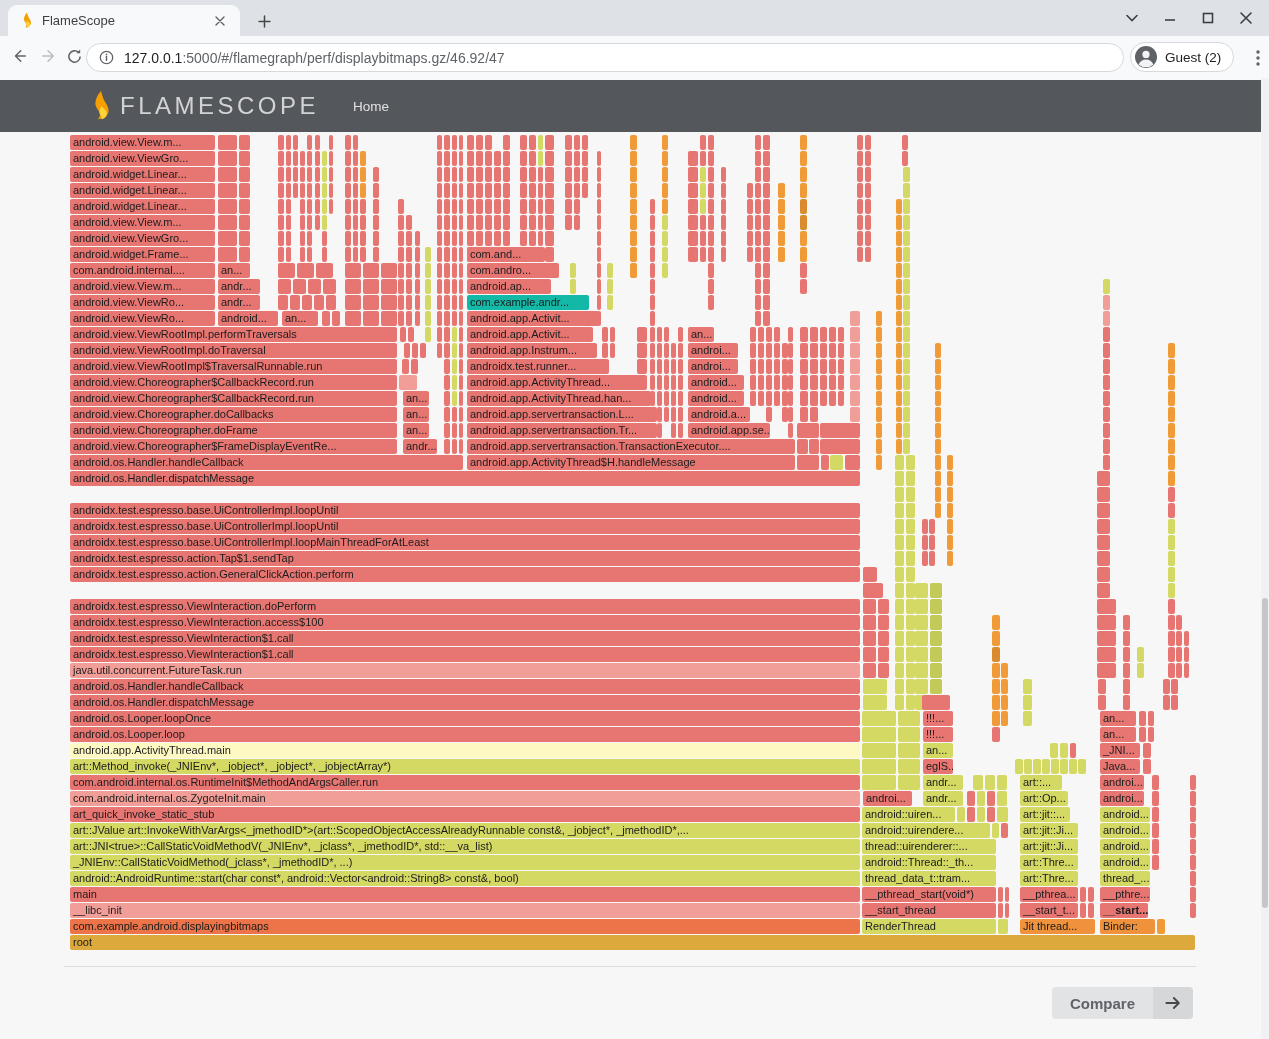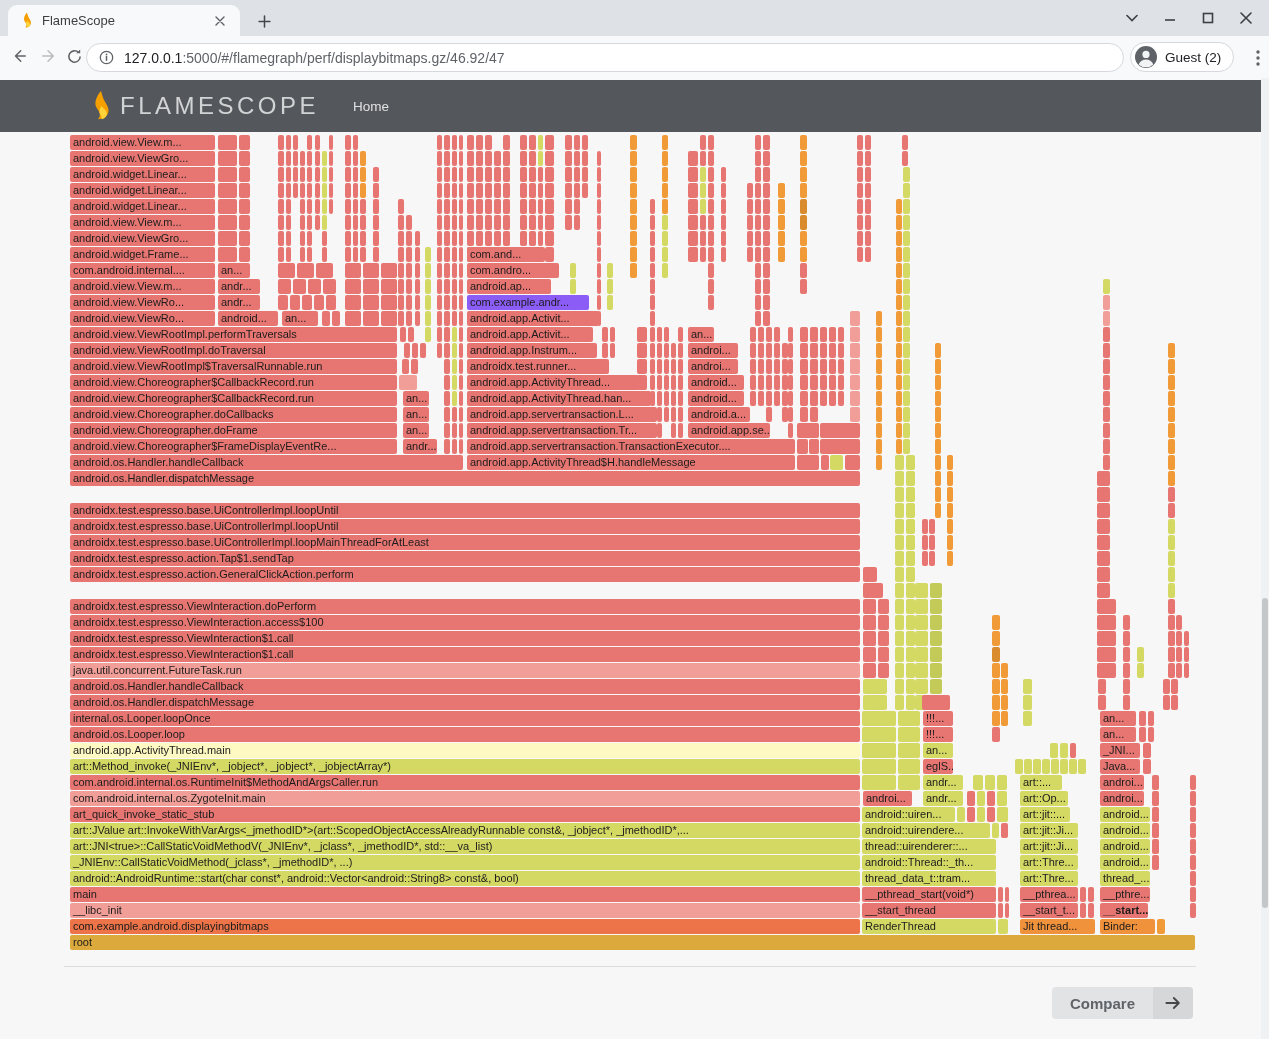--- a/index.html
+++ b/index.html
@@ -934,21 +934,21 @@
     <div class="blk lbl" style="left: 70px; top: 535px; width: 790px; height: 15px; background: rgb(231, 118, 114);">androidx.test.espresso.base.UiControllerImpl.loopMainThreadForAtLeast</div>
     <div class="blk lbl" style="left: 70px; top: 551px; width: 790px; height: 15px; background: rgb(231, 118, 114);">androidx.test.espresso.action.Tap$1.sendTap</div>
     <div class="blk lbl" style="left: 70px; top: 567px; width: 790px; height: 15px; background: rgb(231, 118, 114);">androidx.test.espresso.action.GeneralClickAction.perform</div>
     <div class="blk lbl" style="left: 70px; top: 599px; width: 790px; height: 15px; background: rgb(231, 118, 114);">androidx.test.espresso.ViewInteraction.doPerform</div>
     <div class="blk lbl" style="left: 70px; top: 615px; width: 790px; height: 15px; background: rgb(231, 118, 114);">androidx.test.espresso.ViewInteraction.access$100</div>
     <div class="blk lbl" style="left: 70px; top: 631px; width: 790px; height: 15px; background: rgb(231, 118, 114);">androidx.test.espresso.ViewInteraction$1.call</div>
     <div class="blk lbl" style="left: 70px; top: 647px; width: 790px; height: 15px; background: rgb(231, 118, 114);">androidx.test.espresso.ViewInteraction$1.call</div>
     <div class="blk lbl" style="left: 70px; top: 663px; width: 790px; height: 15px; background: rgb(242, 158, 152);">java.util.concurrent.FutureTask.run</div>
     <div class="blk lbl" style="left: 70px; top: 679px; width: 790px; height: 15px; background: rgb(231, 118, 114);">android.os.Handler.handleCallback</div>
     <div class="blk lbl" style="left: 70px; top: 695px; width: 790px; height: 15px; background: rgb(231, 118, 114);">android.os.Handler.dispatchMessage</div>
-    <div class="blk lbl" style="left: 70px; top: 711px; width: 790px; height: 15px; background: rgb(231, 118, 114);">internal.os.Looper.loopOnce</div>
+    <div class="blk lbl" style="left: 70px; top: 711px; width: 790px; height: 15px; background: rgb(231, 118, 114);">android.os.Looper.loopOnce</div>
     <div class="blk lbl" style="left: 70px; top: 727px; width: 790px; height: 15px; background: rgb(231, 118, 114);">android.os.Looper.loop</div>
     <div class="blk lbl" style="left: 70px; top: 743px; width: 790px; height: 15px; background: #fef9c3;">android.app.ActivityThread.main</div>
     <div class="blk lbl" style="left: 70px; top: 759px; width: 790px; height: 15px; background: rgb(212, 217, 100);">art::Method_invoke(_JNIEnv*, _jobject*, _jobject*, _jobjectArray*)</div>
     <div class="blk lbl" style="left: 70px; top: 775px; width: 790px; height: 15px; background: rgb(231, 118, 114);">com.android.internal.os.RuntimeInit$MethodAndArgsCaller.run</div>
     <div class="blk lbl" style="left: 70px; top: 791px; width: 790px; height: 15px; background: rgb(242, 158, 152);">com.android.internal.os.ZygoteInit.main</div>
     <div class="blk lbl" style="left: 70px; top: 807px; width: 790px; height: 15px; background: rgb(231, 118, 114);">art_quick_invoke_static_stub</div>
     <div class="blk lbl" style="left: 70px; top: 823px; width: 790px; height: 15px; background: rgb(212, 217, 100);">art::JValue art::InvokeWithVarArgs&lt;_jmethodID*&gt;(art::ScopedObjectAccessAlreadyRunnable const&amp;, _jobject*, _jmethodID*,...</div>
     <div class="blk lbl" style="left: 70px; top: 839px; width: 790px; height: 15px; background: rgb(212, 217, 100);">art::JNI&lt;true&gt;::CallStaticVoidMethodV(_JNIEnv*, _jclass*, _jmethodID*, std::__va_list)</div>
     <div class="blk lbl" style="left: 70px; top: 855px; width: 790px; height: 15px; background: rgb(212, 217, 100);">_JNIEnv::CallStaticVoidMethod(_jclass*, _jmethodID*, ...)</div>
     <div class="blk lbl" style="left: 70px; top: 871px; width: 790px; height: 15px; background: rgb(212, 217, 100);">android::AndroidRuntime::start(char const*, android::Vector&lt;android::String8&gt; const&amp;, bool)</div>
@@ -961,21 +961,21 @@
     <div class="blk lbl" style="left: 218px; top: 295px; width: 42px; height: 15px; background: rgb(231, 118, 114);">andr...</div>
     <div class="blk lbl" style="left: 218px; top: 311px; width: 60px; height: 15px; background: rgb(231, 118, 114);">android...</div>
     <div class="blk lbl" style="left: 282px; top: 311px; width: 36px; height: 15px; background: rgb(231, 118, 114);">an...</div>
     <div class="blk lbl" style="left: 403px; top: 391px; width: 26px; height: 15px; background: rgb(231, 118, 114);">an...</div>
     <div class="blk lbl" style="left: 403px; top: 407px; width: 26px; height: 15px; background: rgb(231, 118, 114);">an...</div>
     <div class="blk lbl" style="left: 403px; top: 423px; width: 26px; height: 15px; background: rgb(231, 118, 114);">an...</div>
     <div class="blk lbl" style="left: 403px; top: 439px; width: 34px; height: 15px; background: rgb(231, 118, 114);">andr...</div>
     <div class="blk lbl" style="left: 467px; top: 247px; width: 78px; height: 15px; background: rgb(231, 118, 114);">com.and...</div>
     <div class="blk lbl" style="left: 467px; top: 263px; width: 92px; height: 15px; background: rgb(231, 118, 114);">com.andro...</div>
     <div class="blk lbl" style="left: 467px; top: 279px; width: 84px; height: 15px; background: rgb(231, 118, 114);">android.ap...</div>
-    <div class="blk lbl" style="left: 467px; top: 295px; width: 122px; height: 15px; background: #8b5cf6;">com.example.andr...</div>
+    <div class="blk lbl" style="left: 467px; top: 295px; width: 122px; height: 15px; background: #14b8a6;">com.example.andr...</div>
     <div class="blk lbl" style="left: 467px; top: 311px; width: 132px; height: 15px; background: rgb(231, 118, 114);">android.app.Activit...</div>
     <div class="blk lbl" style="left: 467px; top: 327px; width: 126px; height: 15px; background: rgb(231, 118, 114);">android.app.Activit...</div>
     <div class="blk lbl" style="left: 688px; top: 327px; width: 26px; height: 15px; background: rgb(231, 118, 114);">an...</div>
     <div class="blk lbl" style="left: 467px; top: 343px; width: 130px; height: 15px; background: rgb(231, 118, 114);">android.app.Instrum...</div>
     <div class="blk lbl" style="left: 688px; top: 343px; width: 50px; height: 15px; background: rgb(231, 118, 114);">androi...</div>
     <div class="blk lbl" style="left: 467px; top: 359px; width: 142px; height: 15px; background: rgb(231, 118, 114);">androidx.test.runner...</div>
     <div class="blk lbl" style="left: 688px; top: 359px; width: 50px; height: 15px; background: rgb(231, 118, 114);">androi...</div>
     <div class="blk lbl" style="left: 467px; top: 375px; width: 172px; height: 15px; background: rgb(231, 118, 114);">android.app.ActivityThread...</div>
     <div class="blk lbl" style="left: 688px; top: 375px; width: 56px; height: 15px; background: rgb(231, 118, 114);">android...</div>
     <div class="blk lbl" style="left: 467px; top: 391px; width: 184px; height: 15px; background: rgb(231, 118, 114);">android.app.ActivityThread.han...</div>

